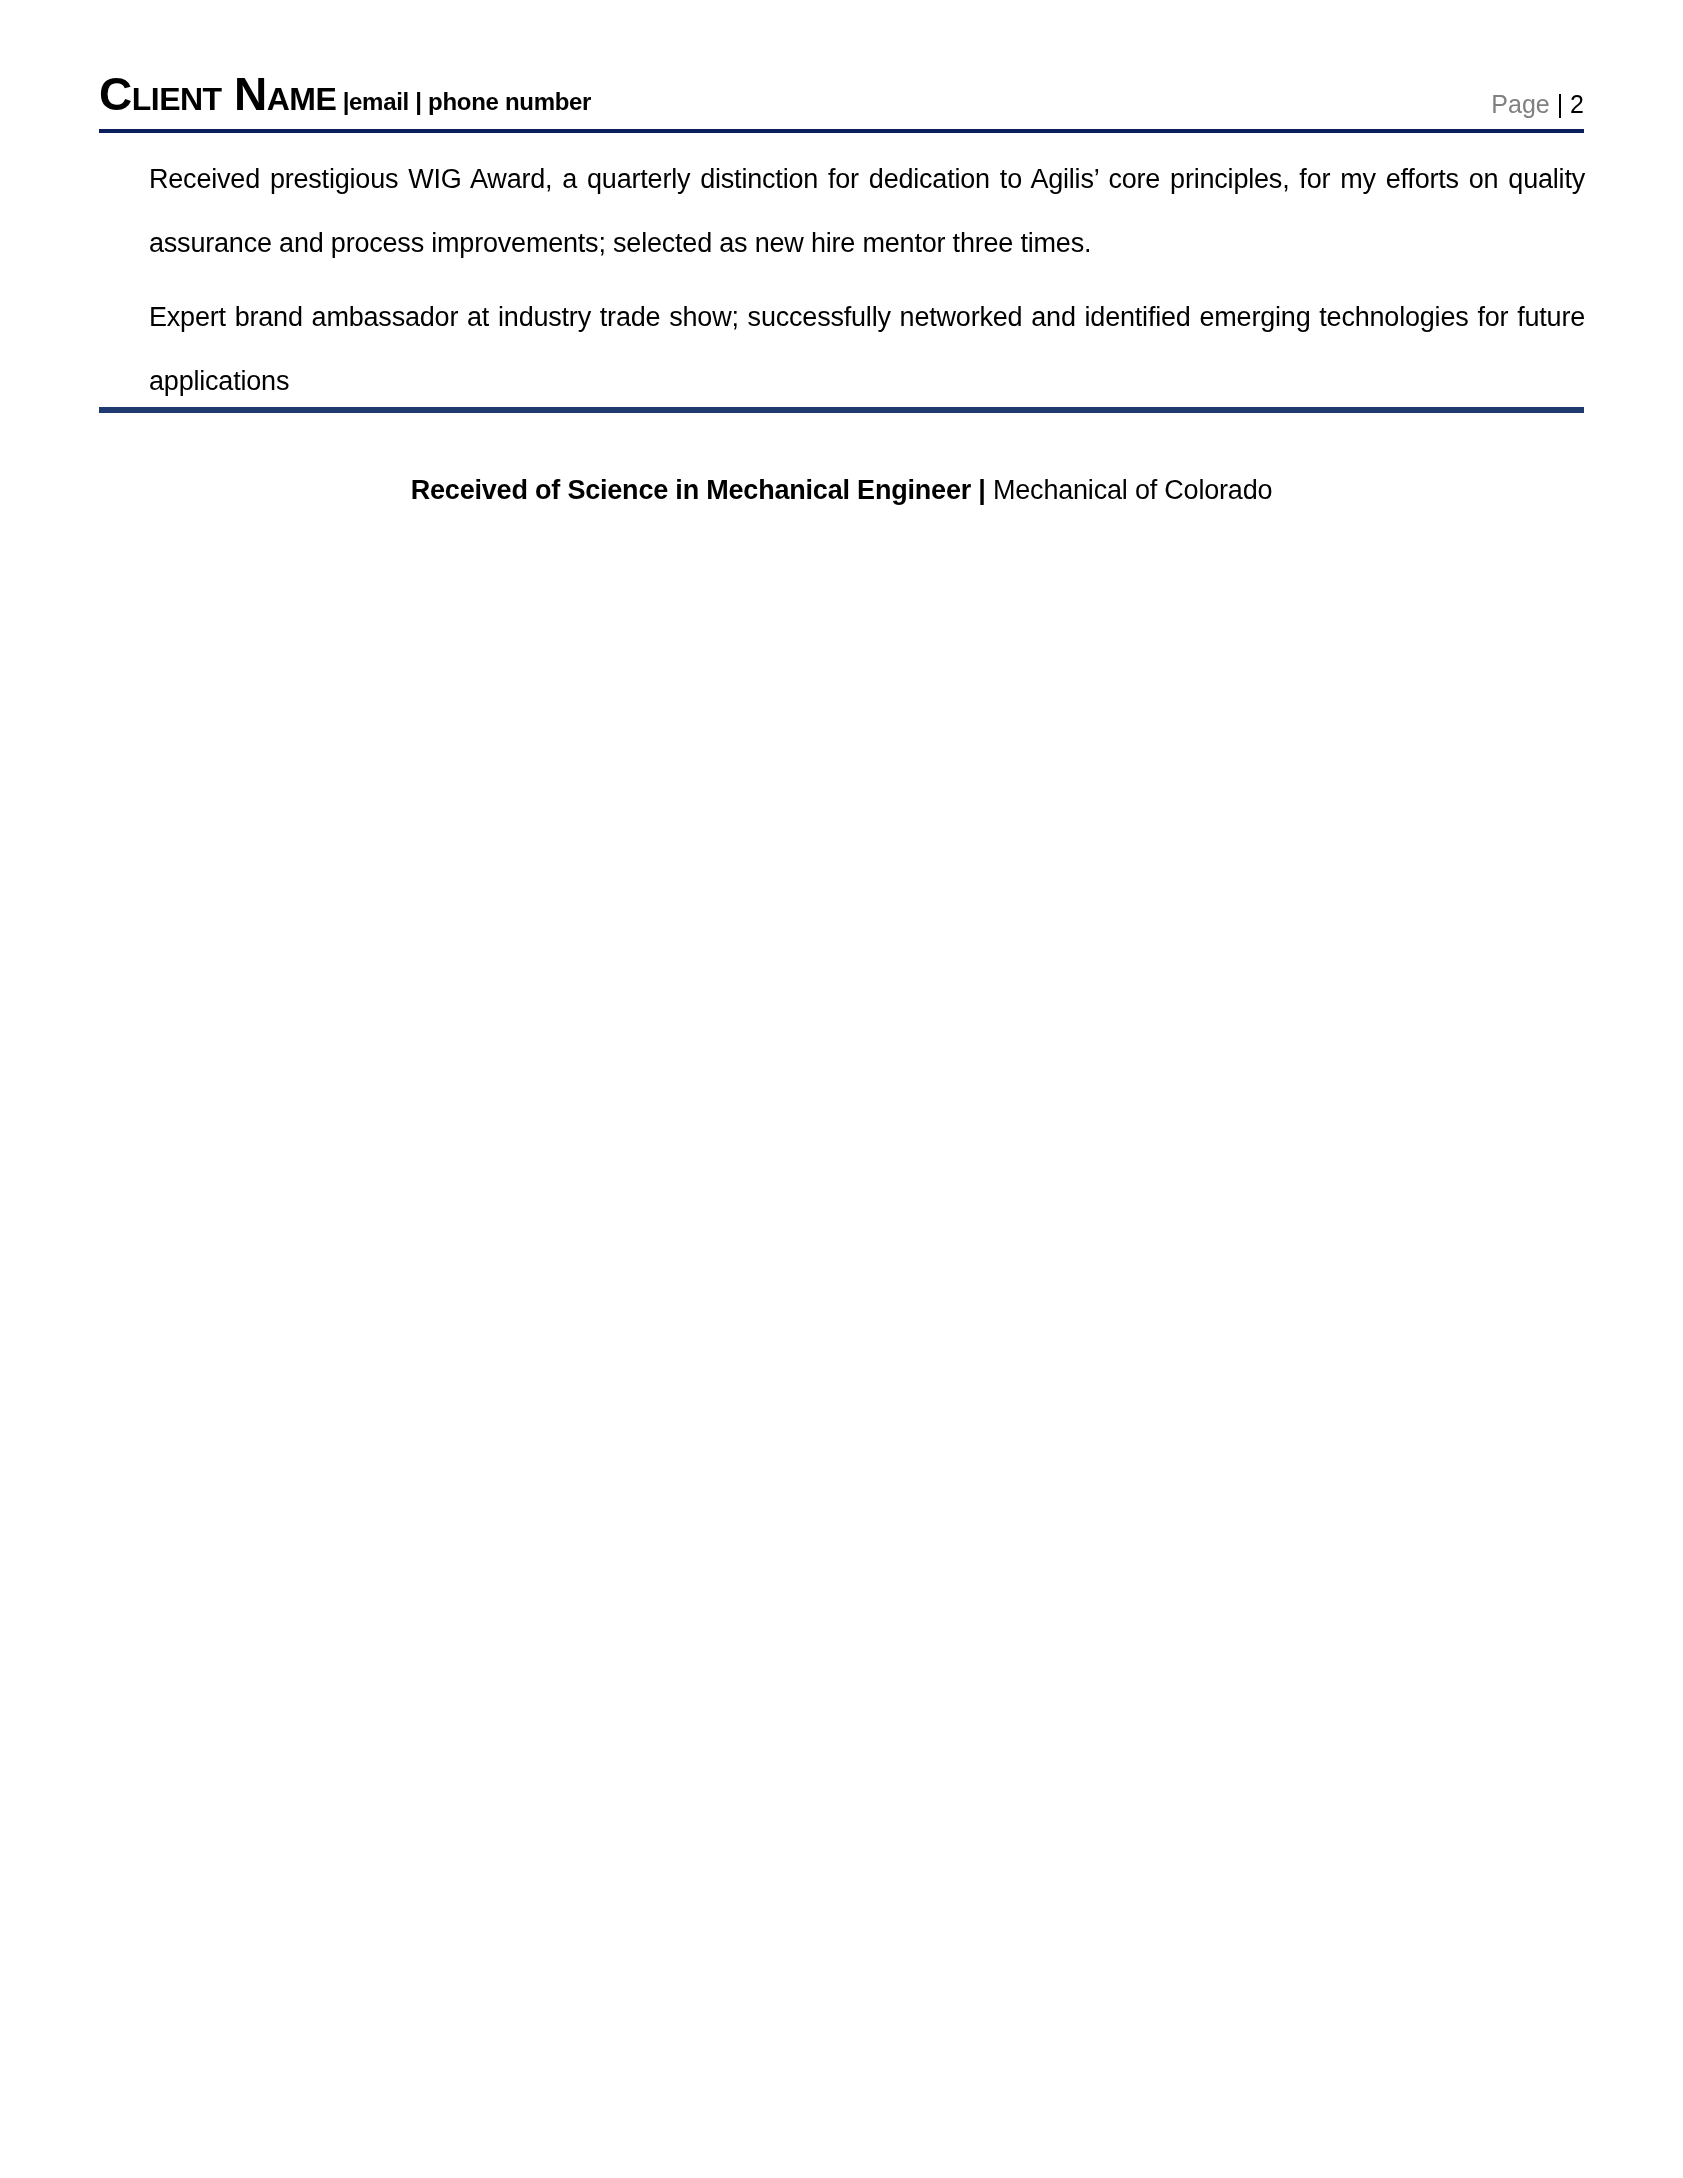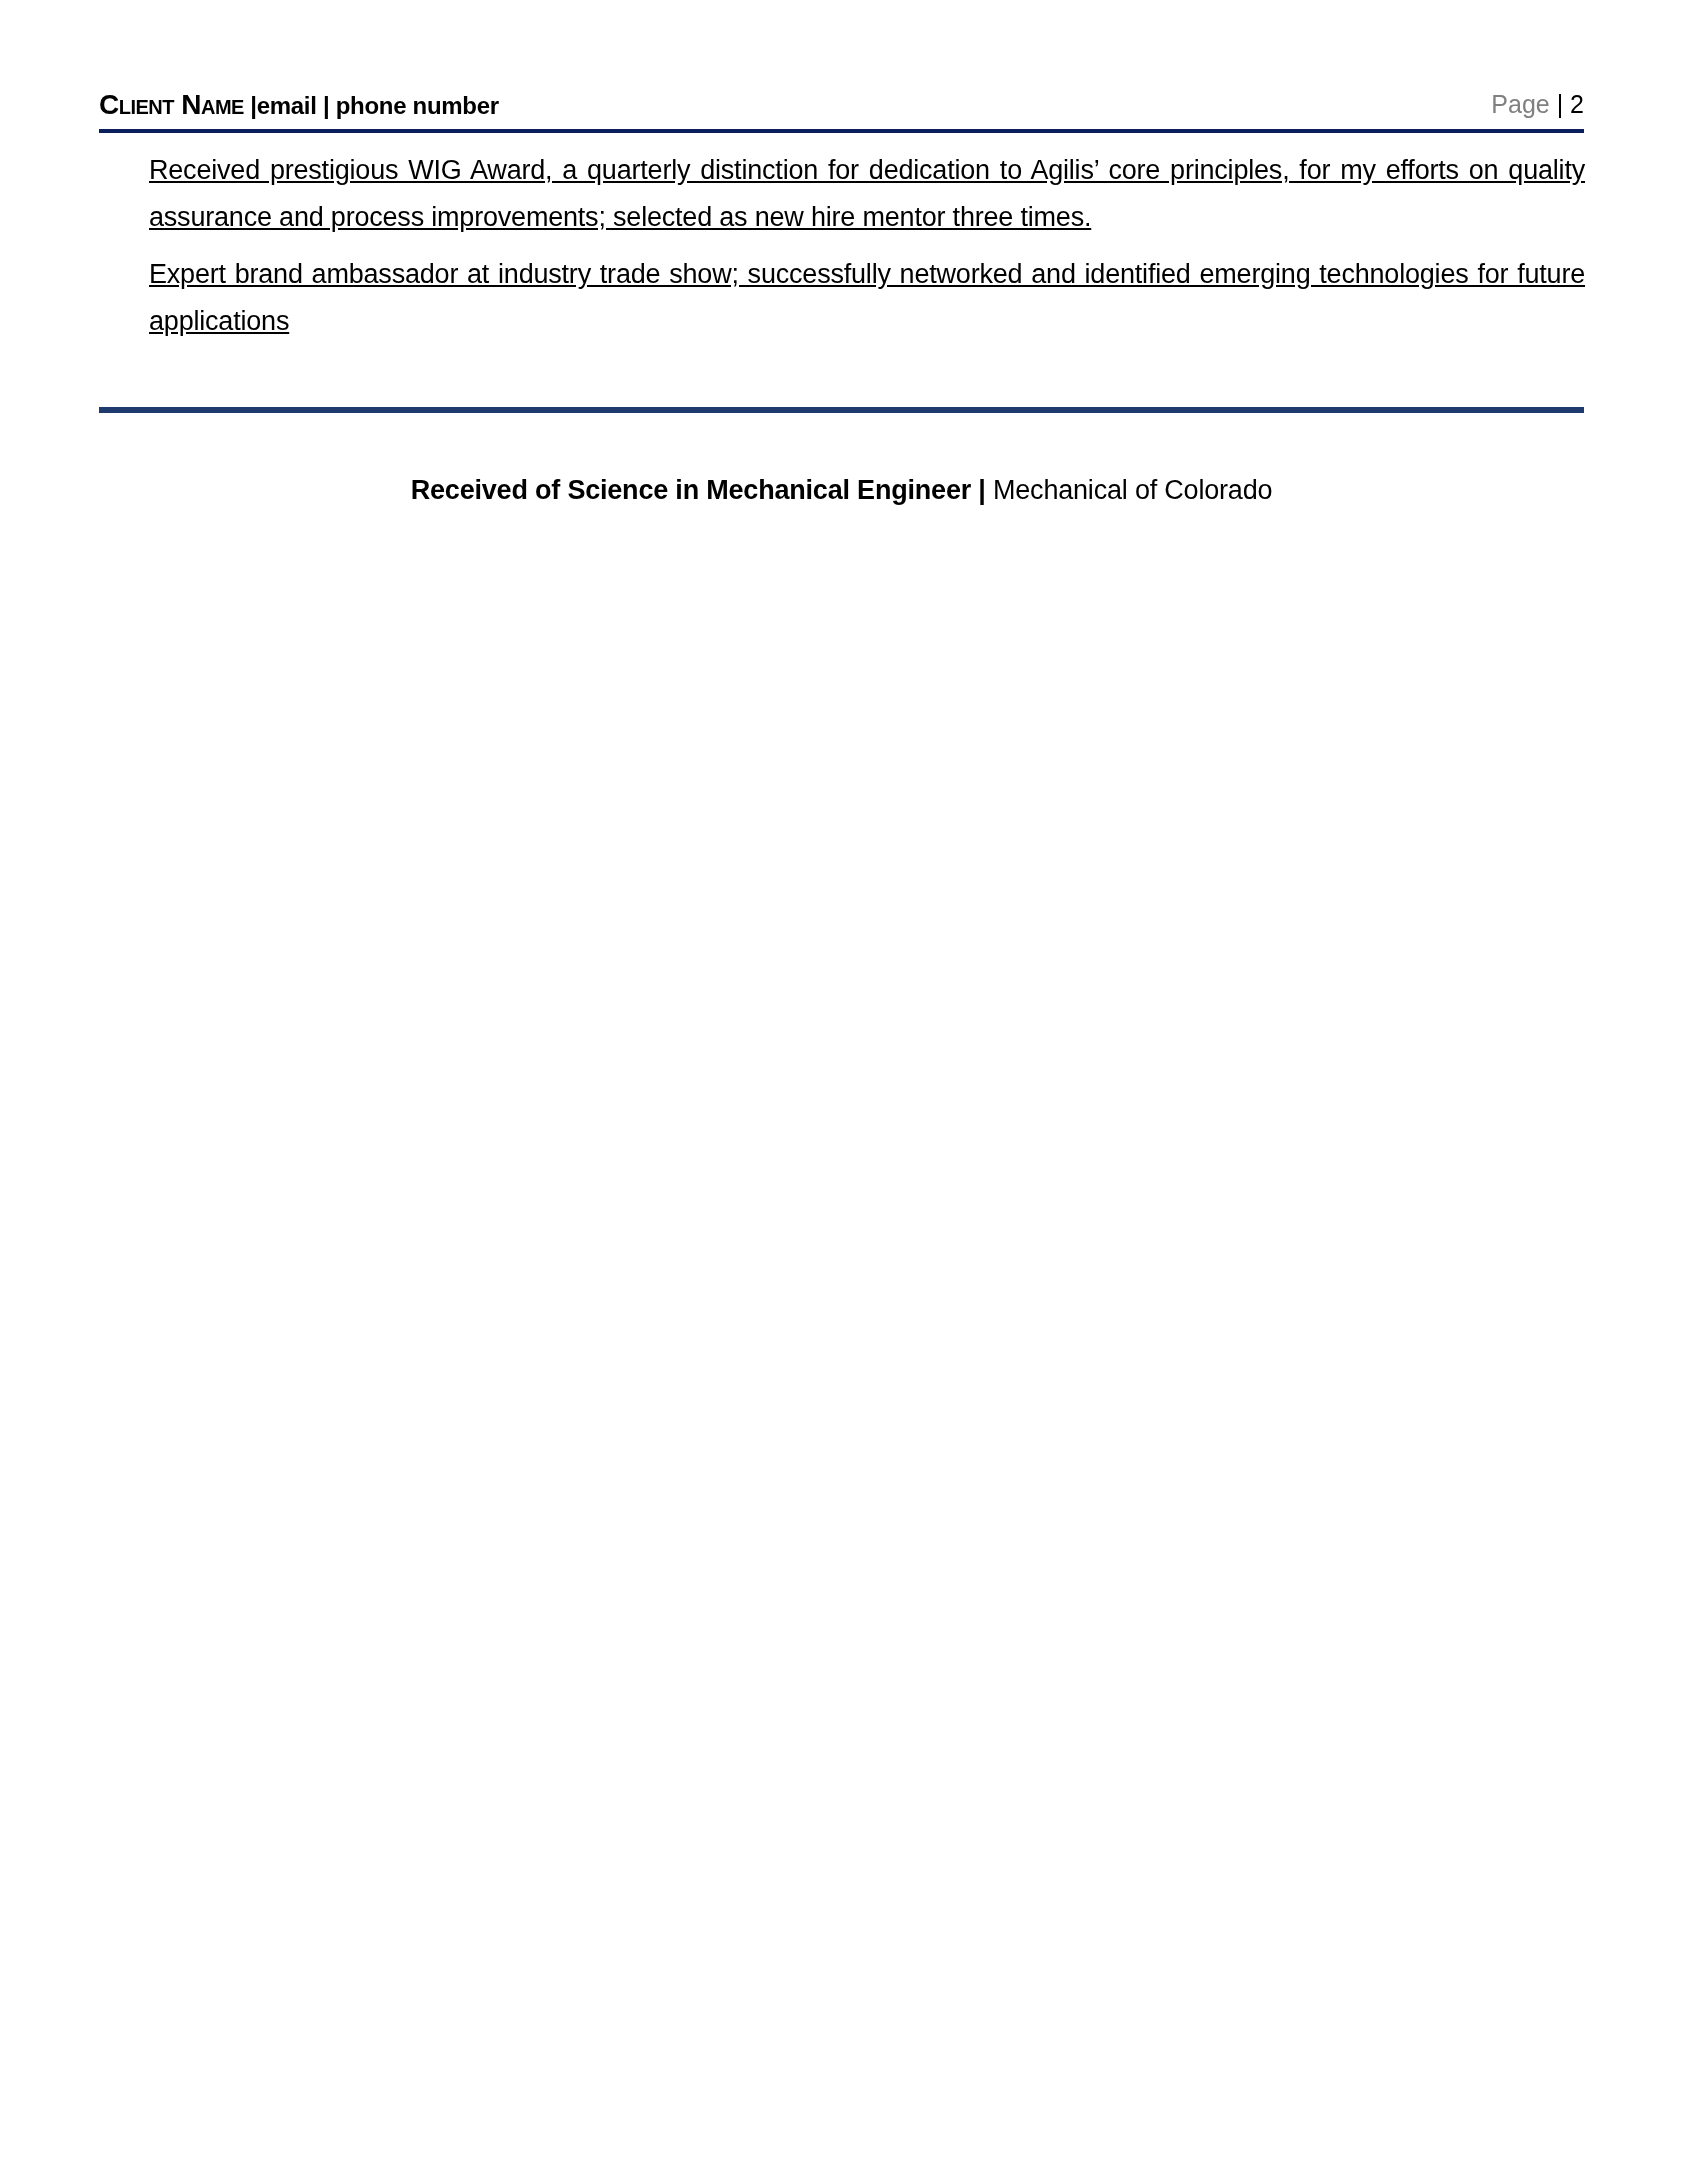--- a/index.html
+++ b/index.html
@@ -31,21 +31,21 @@
     }
     .header-left {
       position: absolute;
       left: 0;
       bottom: 0;
       white-space: nowrap;
       font-weight: bold;
       letter-spacing: -0.3px;
     }
     .client-name {
-      font-size: 28px;
+      font-size: 46px;
       font-variant: small-caps;
       font-weight: bold;
       letter-spacing: -0.5px;
       text-align: right;
     }
     .contact {
       font-size: 24px;
       font-weight: bold;
     }
     .header-right {
@@ -67,25 +67,24 @@
       background: #0b1f5c;
     }
     .bullets {
       position: absolute;
       left: 149px;
       top: 147px;
       width: 1436px;
     }
     .bullet {
       font-size: 27px;
-      line-height: 47px;
+      line-height: 64px;
       text-align: justify;
       margin: 0 0 10px 0;
       letter-spacing: -0.2px;
-      text-decoration: underline;
     }
     .edu-rule {
       position: absolute;
       left: 99px;
       top: 407px;
       width: 1485px;
       height: 6px;
       background: #1f3a6e;
     }
     .edu-heading {

